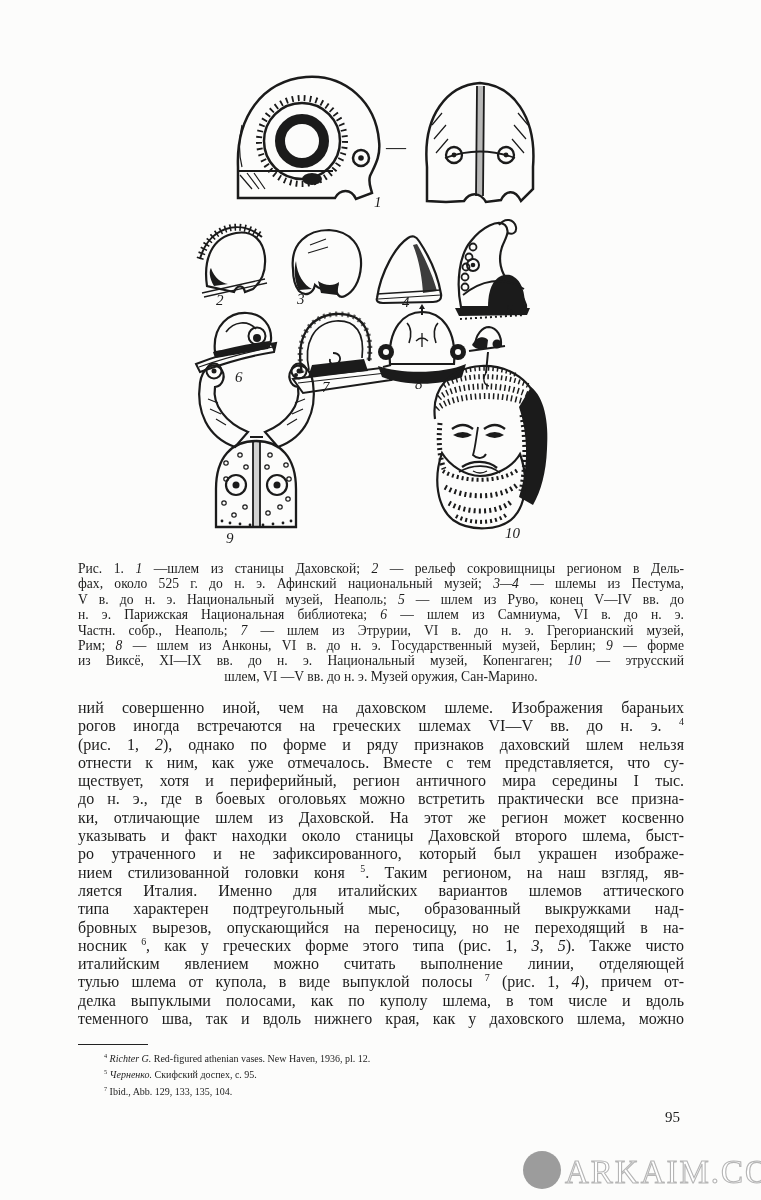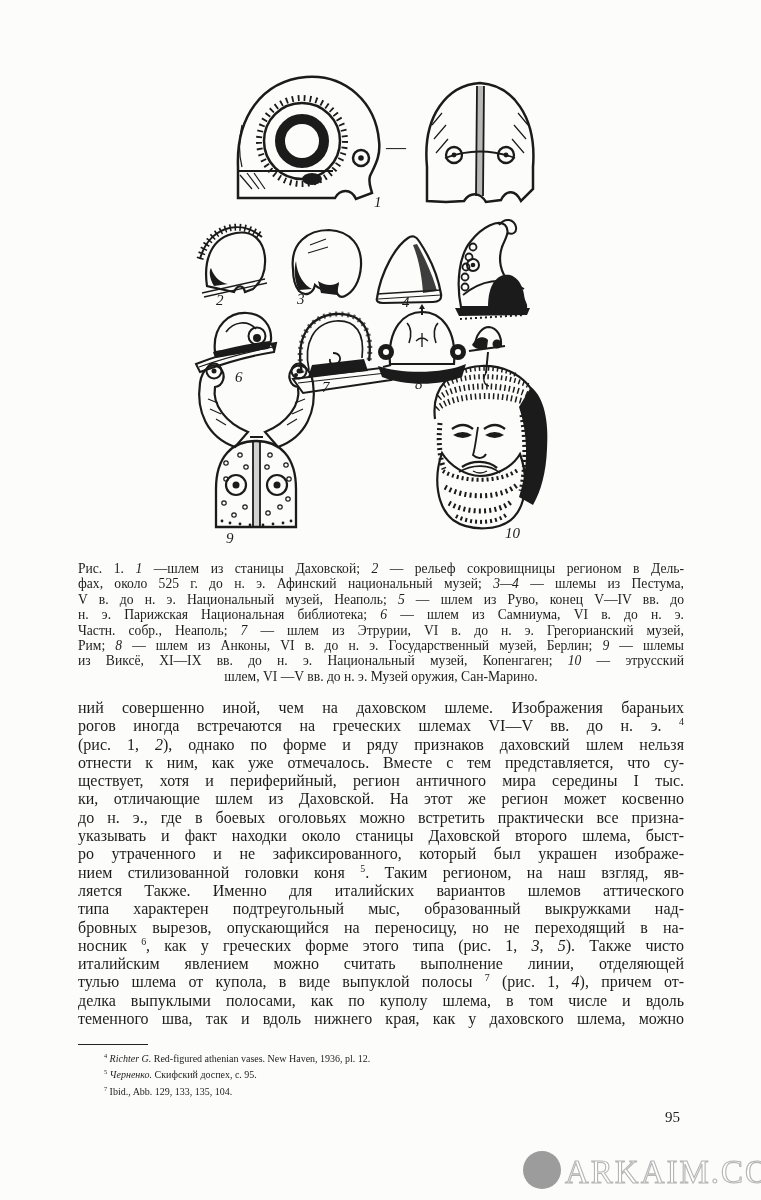--- a/index.html
+++ b/index.html
@@ -213,37 +213,37 @@
     </g>
     <text class="flabel" x="355" y="483">10</text>
   </svg>
 
   <div class="caption">
       <div class="tline"><span>Рис. 1. </span><span class="it">1</span><span> —шлем из станицы Даховской; </span><span class="it">2</span><span> — рельеф сокровищницы регионом в Дель-</span></div>
       <div class="tline"><span>фах, около 525 г. до н. э. Афинский национальный музей; </span><span class="it">3—4</span><span> — шлемы из Пестума,</span></div>
       <div class="tline"><span>V в. до н. э. Национальный музей, Неаполь; </span><span class="it">5</span><span> — шлем из Руво, конец V—IV вв. до</span></div>
       <div class="tline"><span>н. э. Парижская Национальная библиотека; </span><span class="it">6</span><span> — шлем из Самниума, VI в. до н. э.</span></div>
       <div class="tline"><span>Частн. собр., Неаполь; </span><span class="it">7</span><span> — шлем из Этрурии, VI в. до н. э. Грегорианский музей,</span></div>
-      <div class="tline"><span>Рим; </span><span class="it">8</span><span> — шлем из Анконы, VI в. до н. э. Государственный музей, Берлин; </span><span class="it">9</span><span> — шлемы</span></div>
+      <div class="tline"><span>Рим; </span><span class="it">8</span><span> — шлем из Анконы, VI в. до н. э. Государственный музей, Берлин; </span><span class="it">9</span><span> — форме</span></div>
       <div class="tline"><span>из Виксё, XI—IX вв. до н. э. Национальный музей, Копенгаген; </span><span class="it">10</span><span> — этрусский</span></div>
       <div class="tline"><span>шлем, VI —V вв. до н. э. Музей оружия, Сан-Марино.</span></div>
     </div>
 
   <div class="bodytext">
       <div class="tline"><span>ний совершенно иной, чем на даховском шлеме. Изображения бараньих</span></div>
       <div class="tline"><span>рогов иногда встречаются на греческих шлемах VI—V вв. до н. э. </span><sup>4</sup></div>
       <div class="tline"><span>(рис. 1, </span><span class="it">2</span><span>), однако по форме и ряду признаков даховский шлем нельзя</span></div>
       <div class="tline"><span>отнести к ним, как уже отмечалось. Вместе с тем представляется, что су-</span></div>
       <div class="tline"><span>ществует, хотя и периферийный, регион античного мира середины I тыс.</span></div>
+      <div class="tline"><span>до н. э., где в боевых оголовьях можно встретить практически все призна-</span></div>
       <div class="tline"><span>ки, отличающие шлем из Даховской. На этот же регион может косвенно</span></div>
-      <div class="tline"><span>до н. э., где в боевых оголовьях можно встретить практически все призна-</span></div>
       <div class="tline"><span>указывать и факт находки около станицы Даховской второго шлема, быст-</span></div>
       <div class="tline"><span>ро утраченного и не зафиксированного, который был украшен изображе-</span></div>
       <div class="tline"><span>нием стилизованной головки коня </span><sup>5</sup><span>. Таким регионом, на наш взгляд, яв-</span></div>
-      <div class="tline"><span>ляется Также. Именно для италийских вариантов шлемов аттического</span></div>
+      <div class="tline"><span>ляется Италия. Именно для италийских вариантов шлемов аттического</span></div>
       <div class="tline"><span>типа характерен подтреугольный мыс, образованный выкружками над-</span></div>
       <div class="tline"><span>бровных вырезов, опускающийся на переносицу, но не переходящий в на-</span></div>
       <div class="tline"><span>носник </span><sup>6</sup><span>, как у греческих форме этого типа (рис. 1, </span><span class="it">3</span><span>, </span><span class="it">5</span><span>). Также чисто</span></div>
       <div class="tline"><span>италийским явлением можно считать выполнение линии, отделяющей</span></div>
       <div class="tline"><span>тулью шлема от купола, в виде выпуклой полосы </span><sup>7</sup><span> (рис. 1, </span><span class="it">4</span><span>), причем от-</span></div>
       <div class="tline"><span>делка выпуклыми полосами, как по куполу шлема, в том числе и вдоль</span></div>
       <div class="tline"><span>теменного шва, так и вдоль нижнего края, как у даховского шлема, можно</span></div>
     </div>
 
   <div class="fnrule"></div>

